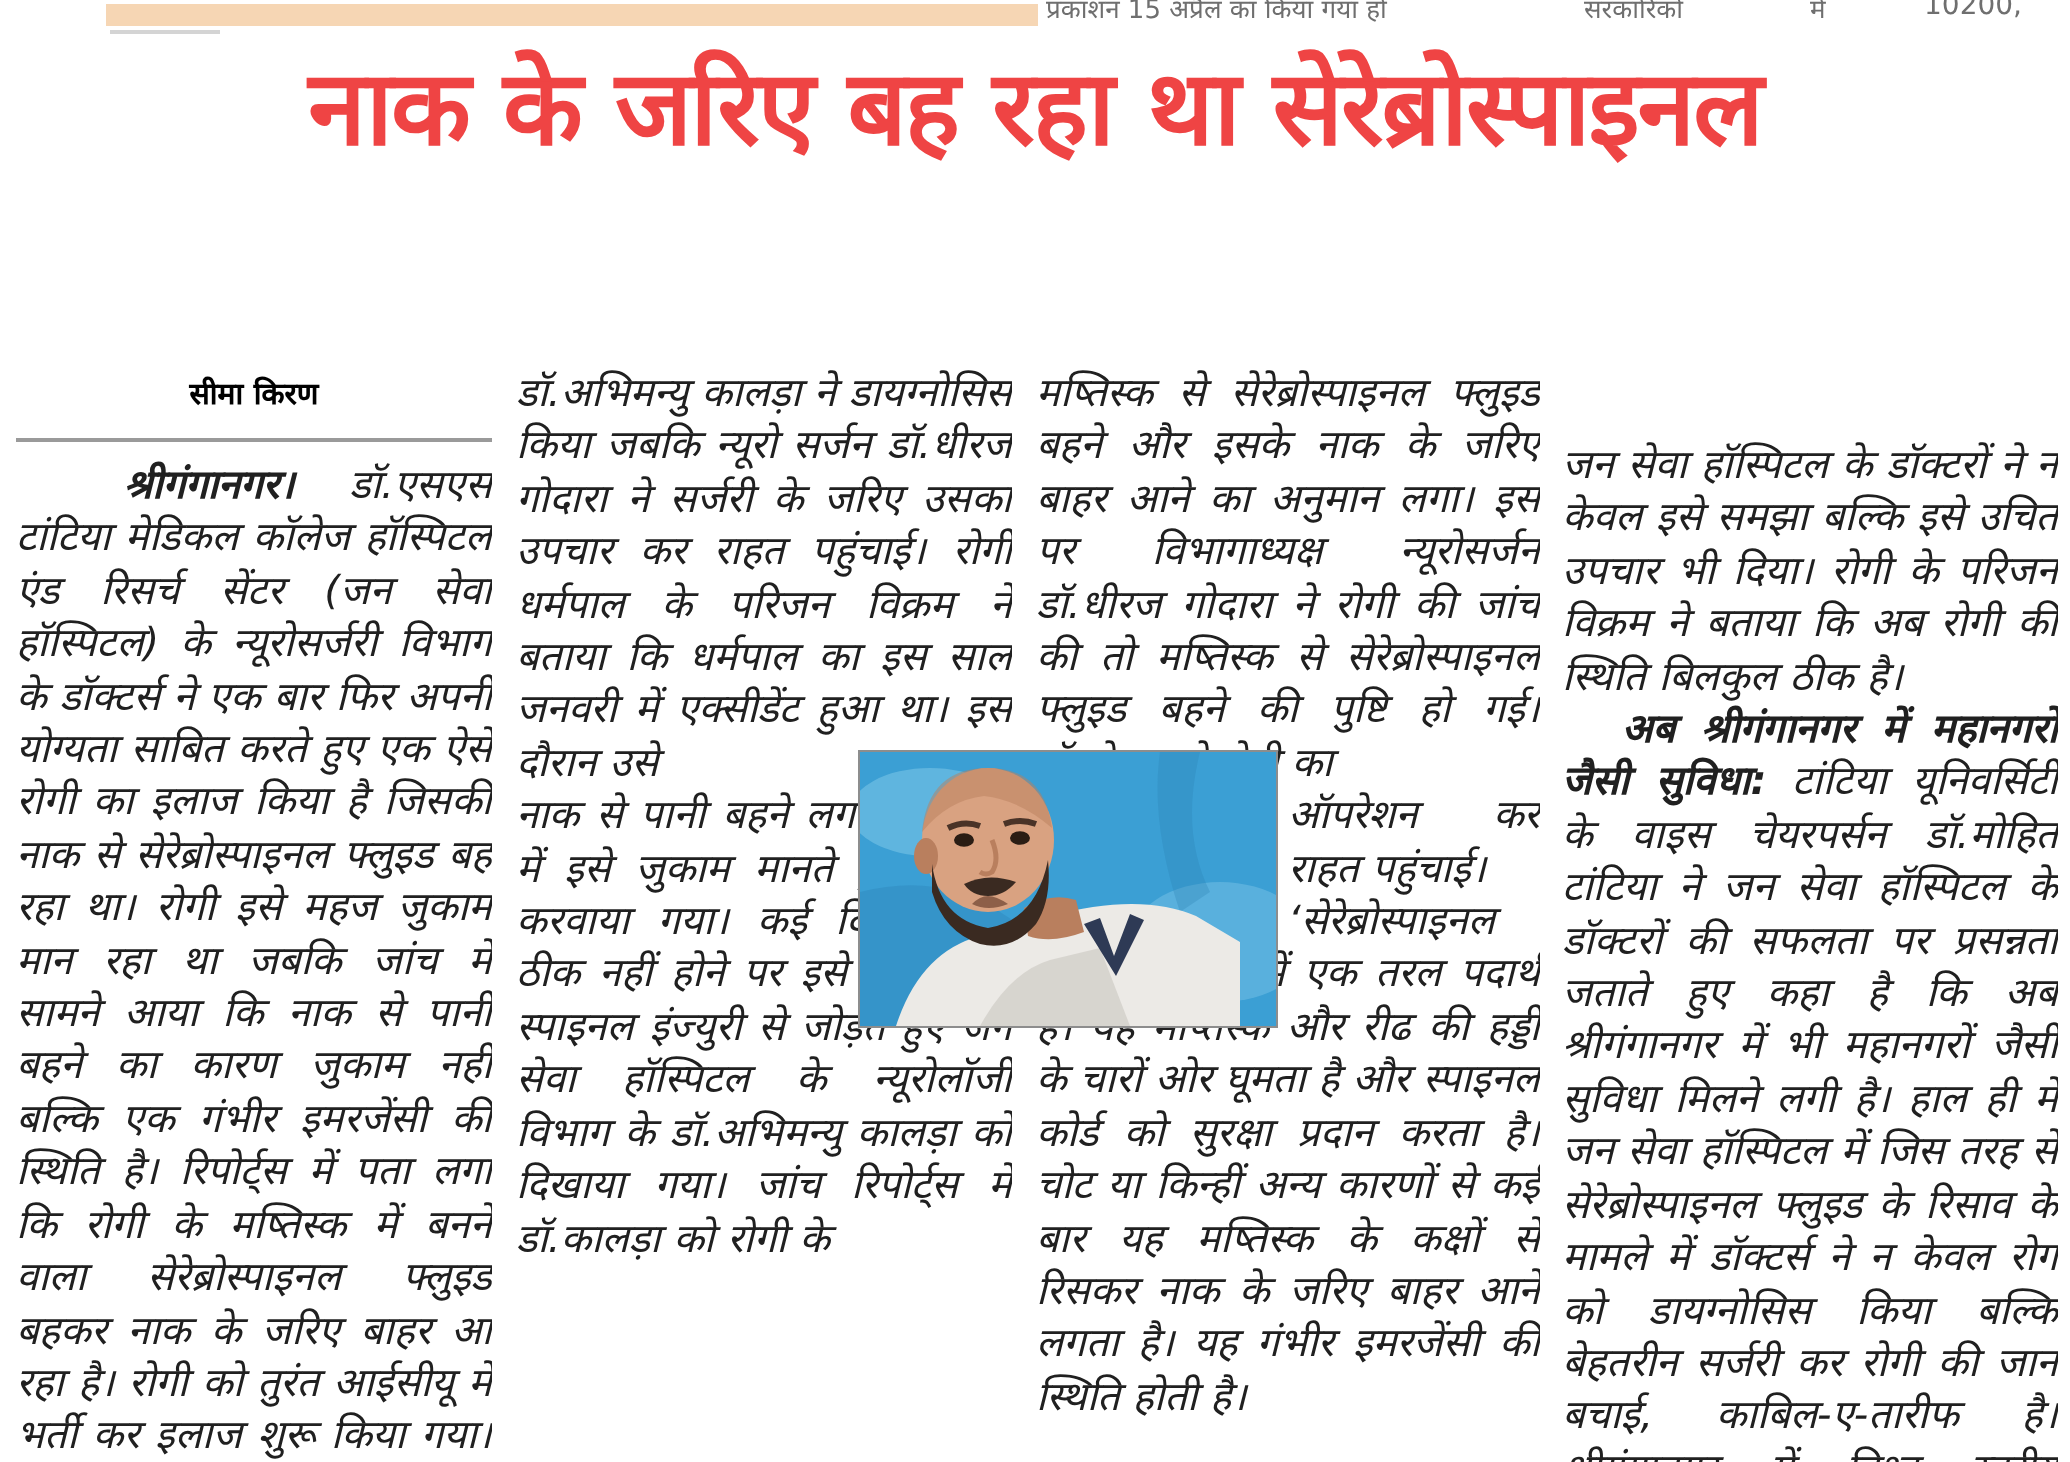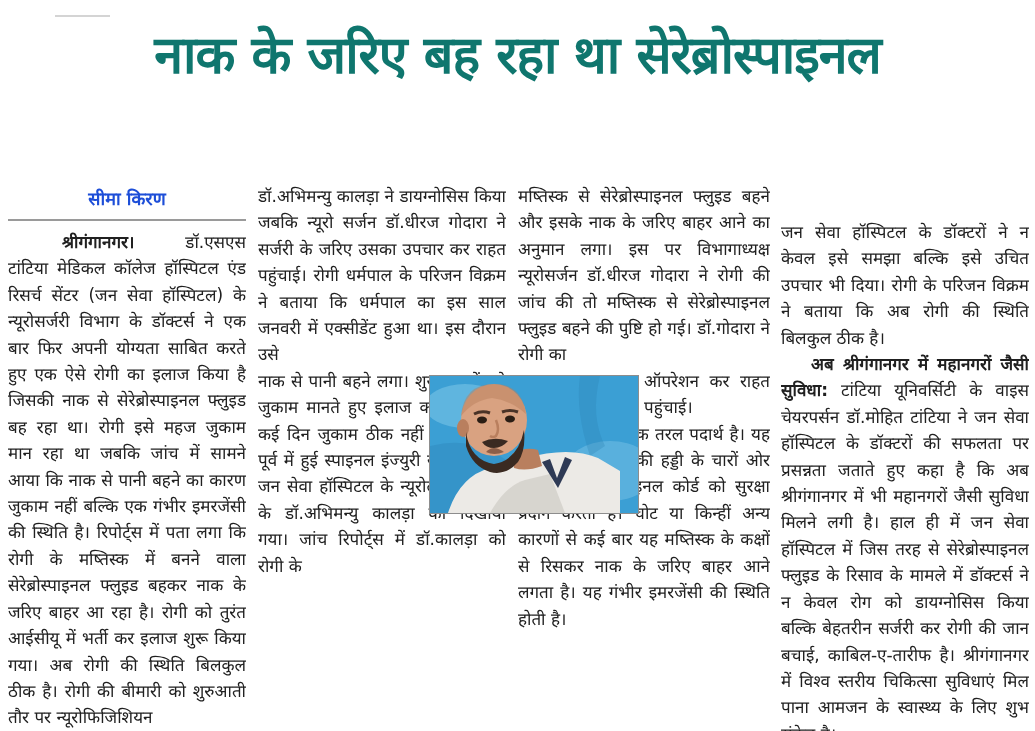--- a/index.html
+++ b/index.html
@@ -8,30 +8,30 @@
 
   
   #topstrip{position:absolute;top:0;left:0;width:1035px;height:14px;overflow:hidden;}
   .peach-bar{position:absolute;top:2px;left:53px;width:466px;height:11px;background:#f6d6b4;}
   .strip-frag{position:absolute;top:-5px;font-size:13px;color:#6f6f6f;white-space:nowrap;}
   .frag0{left:523px;} .frag1{left:792px;} .frag2{left:905px;} .frag3{left:962px;font-size:14px;}
   .strip-tick{position:absolute;top:15px;left:55px;width:55px;height:2px;background:#d4d4d4;}
 
   
   .headline{position:absolute;top:20px;left:0;width:1035px;text-align:center;
-    font-weight:700;color:#0f766e;font-size:52px;line-height:70px;letter-spacing:-1px;}
+    font-weight:700;color:#ef4444;font-size:52px;line-height:70px;letter-spacing:-1px;}
 
   
   .byline{position:absolute;top:186px;left:8px;width:238px;text-align:center;
-    font-weight:700;font-size:18px;color:#1d4ed8;}
+    font-weight:700;font-size:15px;color:#000000;}
   .byline-rule{position:absolute;top:219px;left:8px;width:238px;height:0;
     border-top:2px solid #9a9a9a;}
 
   
-  .col{position:absolute;font-size:17px;line-height:26.4px;text-align:justify;color:#202020;overflow:hidden;}
+  .col{position:absolute;font-size:20px;line-height:26.4px;text-align:justify;color:#202020;overflow:hidden;font-style:italic;}
   #col1{left:8px;  top:229px;width:238px;height:502px;}
   #col2{left:258px;top:183px;width:248px;height:548px;}
   #col3{left:518px;top:183px;width:252px;height:548px;}
   #col4{left:781px;top:183px;width:248px;height:548px;margin-top:36px;}
   .indent{text-indent:30px;}
   .seg{margin:0;}
   .narrow-left{width:170px;}
   .narrow-right{width:126px;margin-left:auto;}
   b.lead{font-weight:700;margin-left:24px;}
   .subhead-bold{font-weight:700;}
@@ -39,20 +39,27 @@
   
   #photo{position:absolute;left:429px;top:375px;width:210px;height:139px;
     border:1px solid #8d8d8d;box-sizing:border-box;overflow:hidden;background:#3b9fd4;}
   #photo svg{display:block;}
 </style>
 </head>
 <body>
 
 <div id="page">
 
+  <div id="topstrip">
+    <div class="peach-bar"></div>
+    <span class="strip-frag frag0">प्रकाशन 15 अप्रैल का किया गया हो</span>
+    <span class="strip-frag frag1">सरकारिकों</span>
+    <span class="strip-frag frag2">में</span>
+    <span class="strip-frag frag3">10200,</span>
+  </div>
   <div class="strip-tick"></div>
 
   <div class="headline">
     <div>नाक के जरिए बह रहा था सेरेब्रोस्पाइनल</div>
   </div>
 
   <div class="byline">सीमा किरण</div>
   <div class="byline-rule"></div>
 
   <div id="col1" class="col">
@@ -62,20 +69,21 @@
 
   <div id="col2" class="col">
     <div class="seg">डॉ.अभिमन्यु कालड़ा ने डायग्नोसिस किया जबकि न्यूरो सर्जन डॉ.धीरज गोदारा ने सर्जरी के जरिए उसका उपचार कर राहत पहुंचाई। रोगी धर्मपाल के परिजन विक्रम ने बताया कि धर्मपाल का इस साल जनवरी में एक्सीडेंट हुआ था। इस दौरान उसे</div>
     <div class="seg">नाक से पानी बहने लगा। शुरुआत में इसे जुकाम मानते हुए इलाज करवाया गया। कई दिन जुकाम ठीक नहीं होने पर इसे पूर्व में हुई स्पाइनल इंज्युरी से जोड़ते हुए जन सेवा हॉस्पिटल के न्यूरोलॉजी विभाग के डॉ.अभिमन्यु कालड़ा को दिखाया गया। जांच रिपोर्ट्स में डॉ.कालड़ा को रोगी के</div>
   </div>
 
   <div id="col3" class="col">
     <div class="seg">मष्तिस्क से सेरेब्रोस्पाइनल फ्लुइड बहने और इसके नाक के जरिए बाहर आने का अनुमान लगा। इस पर विभागाध्यक्ष न्यूरोसर्जन डॉ.धीरज गोदारा ने रोगी की जांच की तो मष्तिस्क से सेरेब्रोस्पाइनल फ्लुइड बहने की पुष्टि हो गई। डॉ.गोदारा ने रोगी का</div>
     <div class="narrow-right">
       <div>ऑपरेशन कर राहत पहुंचाई।</div>
+      <div>‘सेरेब्रोस्पाइनल</div>
     </div>
     <div class="seg">फ्लुइड’ असल में एक तरल पदार्थ है। यह मष्तिस्क और रीढ की हड्डी के चारों ओर घूमता है और स्पाइनल कोर्ड को सुरक्षा प्रदान करता है। चोट या किन्हीं अन्य कारणों से कई बार यह मष्तिस्क के कक्षों से रिसकर नाक के जरिए बाहर आने लगता है। यह गंभीर इमरजेंसी की स्थिति होती है।</div>
   </div>
 
   <div id="col4" class="col">
     <p class="seg">जन सेवा हॉस्पिटल के डॉक्टरों ने न केवल इसे समझा बल्कि इसे उचित उपचार भी दिया। रोगी के परिजन विक्रम ने बताया कि अब रोगी की स्थिति बिलकुल ठीक है।</p>
     <p class="seg indent"><span class="subhead-bold">अब श्रीगंगानगर में महानगरों जैसी सुविधा:</span>
       <span>टांटिया यूनिवर्सिटी के वाइस चेयरपर्सन डॉ.मोहित टांटिया ने जन सेवा हॉस्पिटल के डॉक्टरों की सफलता पर प्रसन्नता जताते हुए कहा है कि अब श्रीगंगानगर में भी महानगरों जैसी सुविधा मिलने लगी है। हाल ही में जन सेवा हॉस्पिटल में जिस तरह से सेरेब्रोस्पाइनल फ्लुइड के रिसाव के मामले में डॉक्टर्स ने न केवल रोग को डायग्नोसिस किया बल्कि बेहतरीन सर्जरी कर रोगी की जान बचाई, काबिल-ए-तारीफ है। श्रीगंगानगर में विश्व स्तरीय चिकित्सा सुविधाएं मिल पाना आमजन के स्वास्थ्य के लिए शुभ संकेत है।</span></p>
   </div>
 

